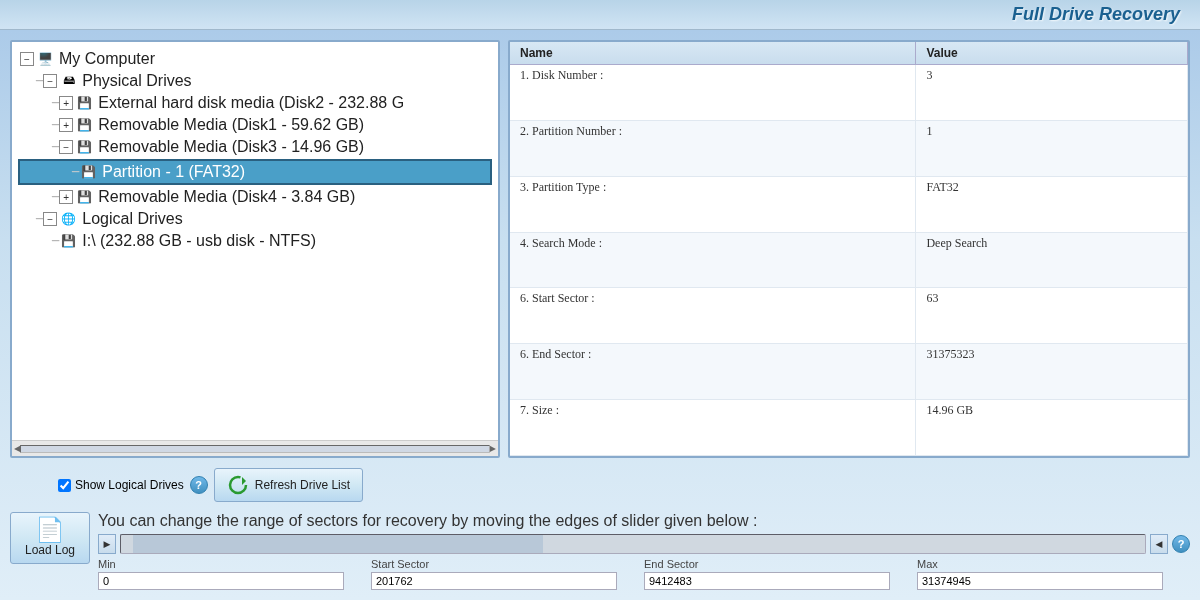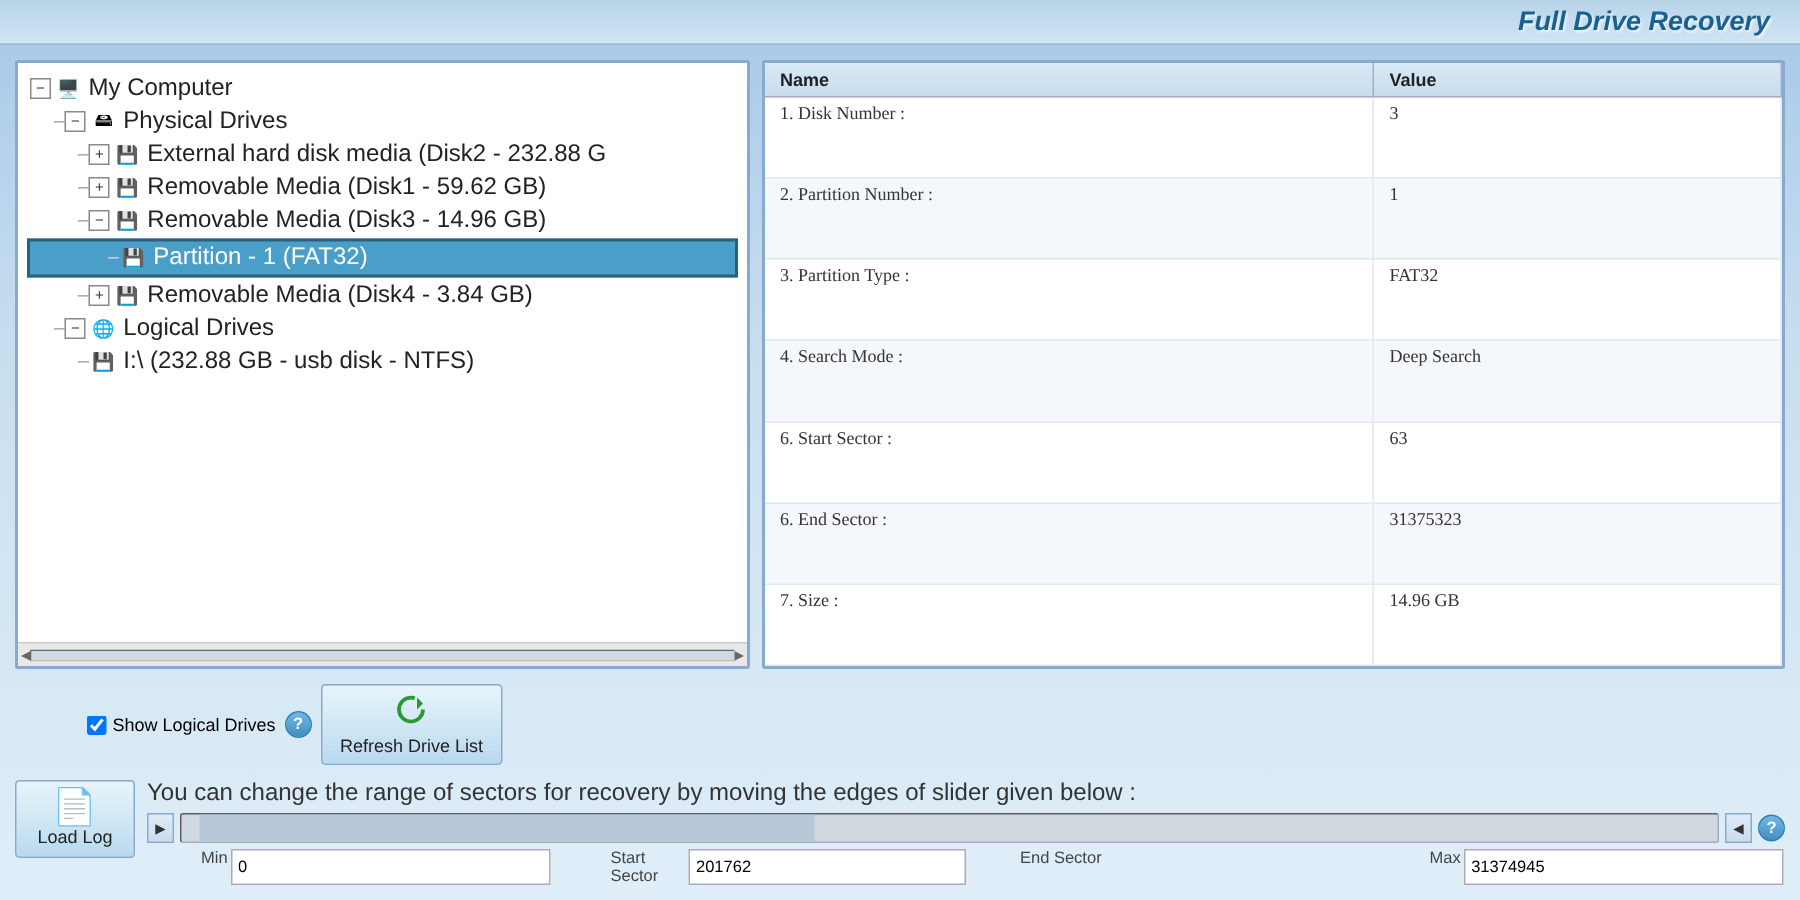--- a/index.html
+++ b/index.html
@@ -219,21 +219,20 @@
       align-items: center;
       gap: 6px;
       padding: 5px 12px;
       border: 1px solid #88aacc;
       background: linear-gradient(180deg, #e8f4fc 0%, #d0e8f4 50%, #b8d8f0 100%);
       border-radius: 3px;
       cursor: pointer;
       font-size: 12px;
       color: #222;
       white-space: nowrap;
-      flex-direction: column;
     }
 
     .btn-icon {
       width: 22px;
       height: 22px;
       display: flex;
       align-items: center;
       justify-content: center;
     }
 
@@ -362,24 +361,23 @@
       color: #333;
     }
 
     .sector-values {
       display: flex;
       gap: 0;
     }
 
     .sector-field {
       display: flex;
-      flex-direction: row;
+      flex-direction: column;
       gap: 2px;
       flex: 1;
-      margin-left: 36px;
     }
 
     .sector-field-label {
       font-size: 11px;
       color: #444;
     }
 
     .sector-field-input {
       padding: 2px 4px;
       border: 1px solid #aab;
@@ -594,20 +592,21 @@
         <div class="sector-field">
           <span class="sector-field-label">Min</span>
           <input class="sector-field-input" type="text" value="0" style="">
         </div>
         <div class="sector-field">
           <span class="sector-field-label">Start Sector</span>
           <input class="sector-field-input" type="text" value="201762" style="">
         </div>
         <div class="sector-field">
           <span class="sector-field-label">End Sector</span>
+          <input class="sector-field-input" type="text" value="9412483" style="">
         </div>
         <div class="sector-field">
           <span class="sector-field-label">Max</span>
           <input class="sector-field-input" type="text" value="31374945" style="">
         </div>
       </div>
     </div>
 
   </div>
 

